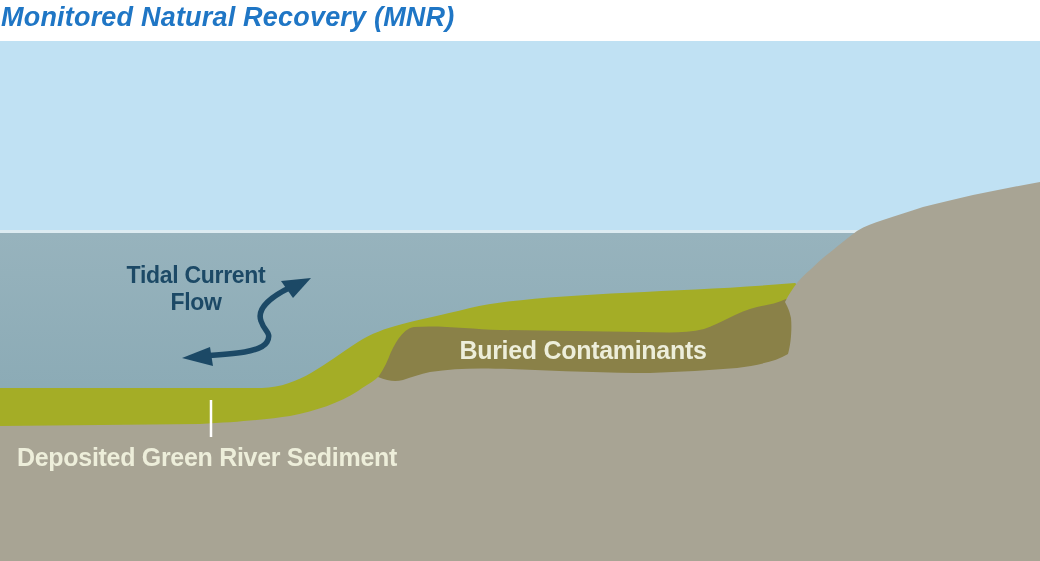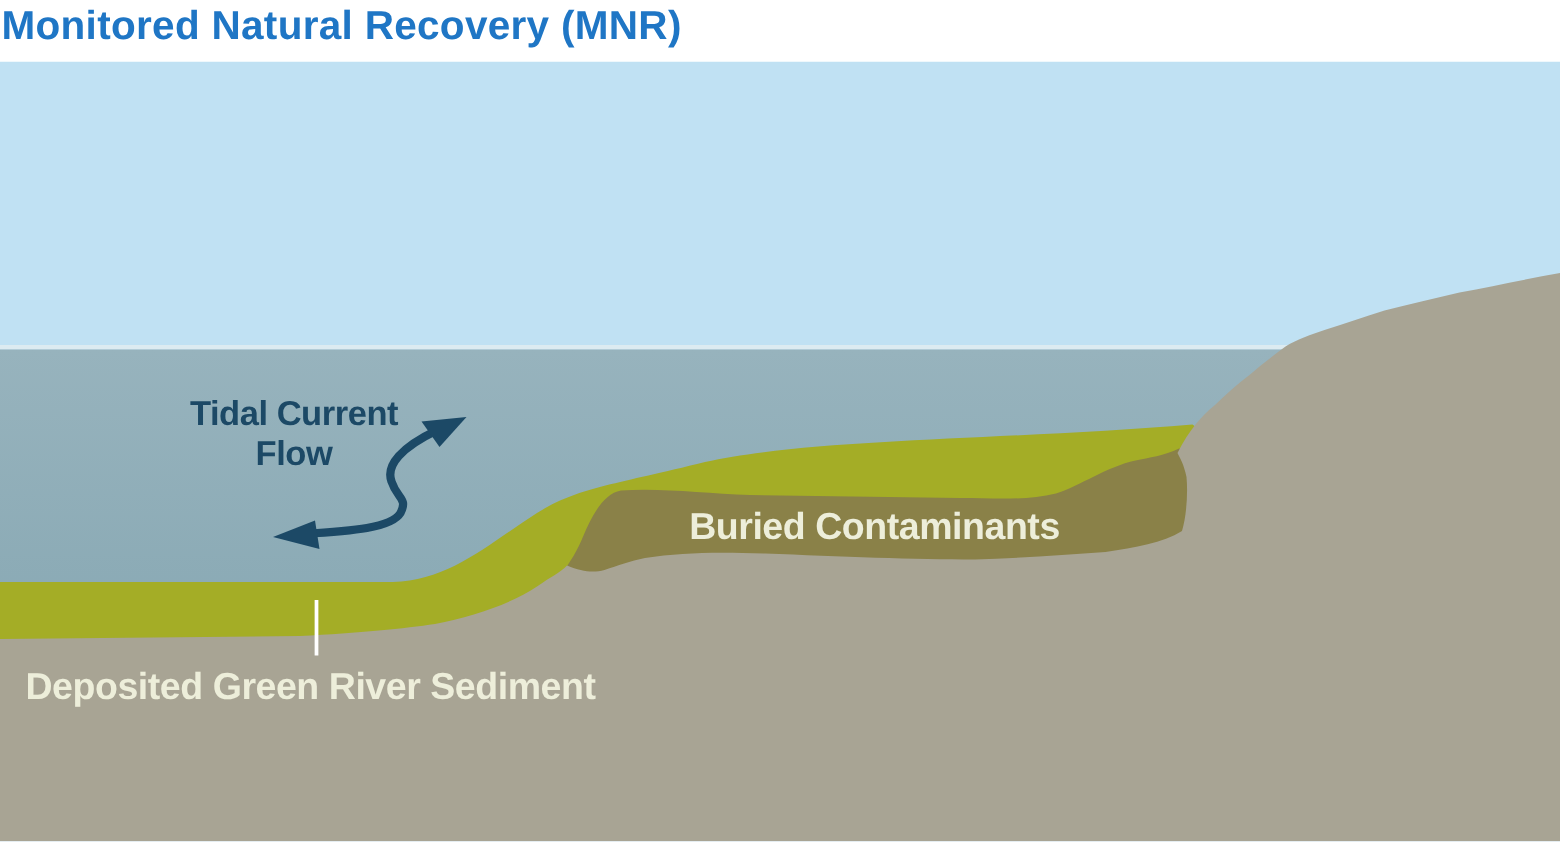--- a/index.html
+++ b/index.html
@@ -1,18 +1,18 @@
 <!DOCTYPE html>
 <html><head>
 <meta charset="utf-8">
 <style>
   html,body{margin:0;padding:0;background:#ffffff;}
   .page{width:1040px;height:561px;position:relative;background:#ffffff;
         font-family:"Liberation Sans","DejaVu Sans",sans-serif;overflow:hidden;}
-  .title-bar{position:absolute;left:0;top:0;width:1040px;height:41px;background:#ffffff;}
+  .title-bar{position:absolute;left:0;top:0;width:1040px;height:41px;background:#ffffff;font-style:italic;}
   .title-bar h1{margin:0;padding:1px 0 0 1px;font-size:27px;line-height:32px;
         font-weight:bold;color:#1F76C5;letter-spacing:0.2px;}
   .scene{position:absolute;left:0;top:41px;width:1040px;height:520px;display:block;}
   .scene text{font-family:"Liberation Sans","DejaVu Sans",sans-serif;font-weight:bold;}
   .label-water{font-size:23px;letter-spacing:-0.3px;}
   .label-ground{font-size:25px;letter-spacing:-0.3px;}
 </style>
 </head>
 <body>
 

